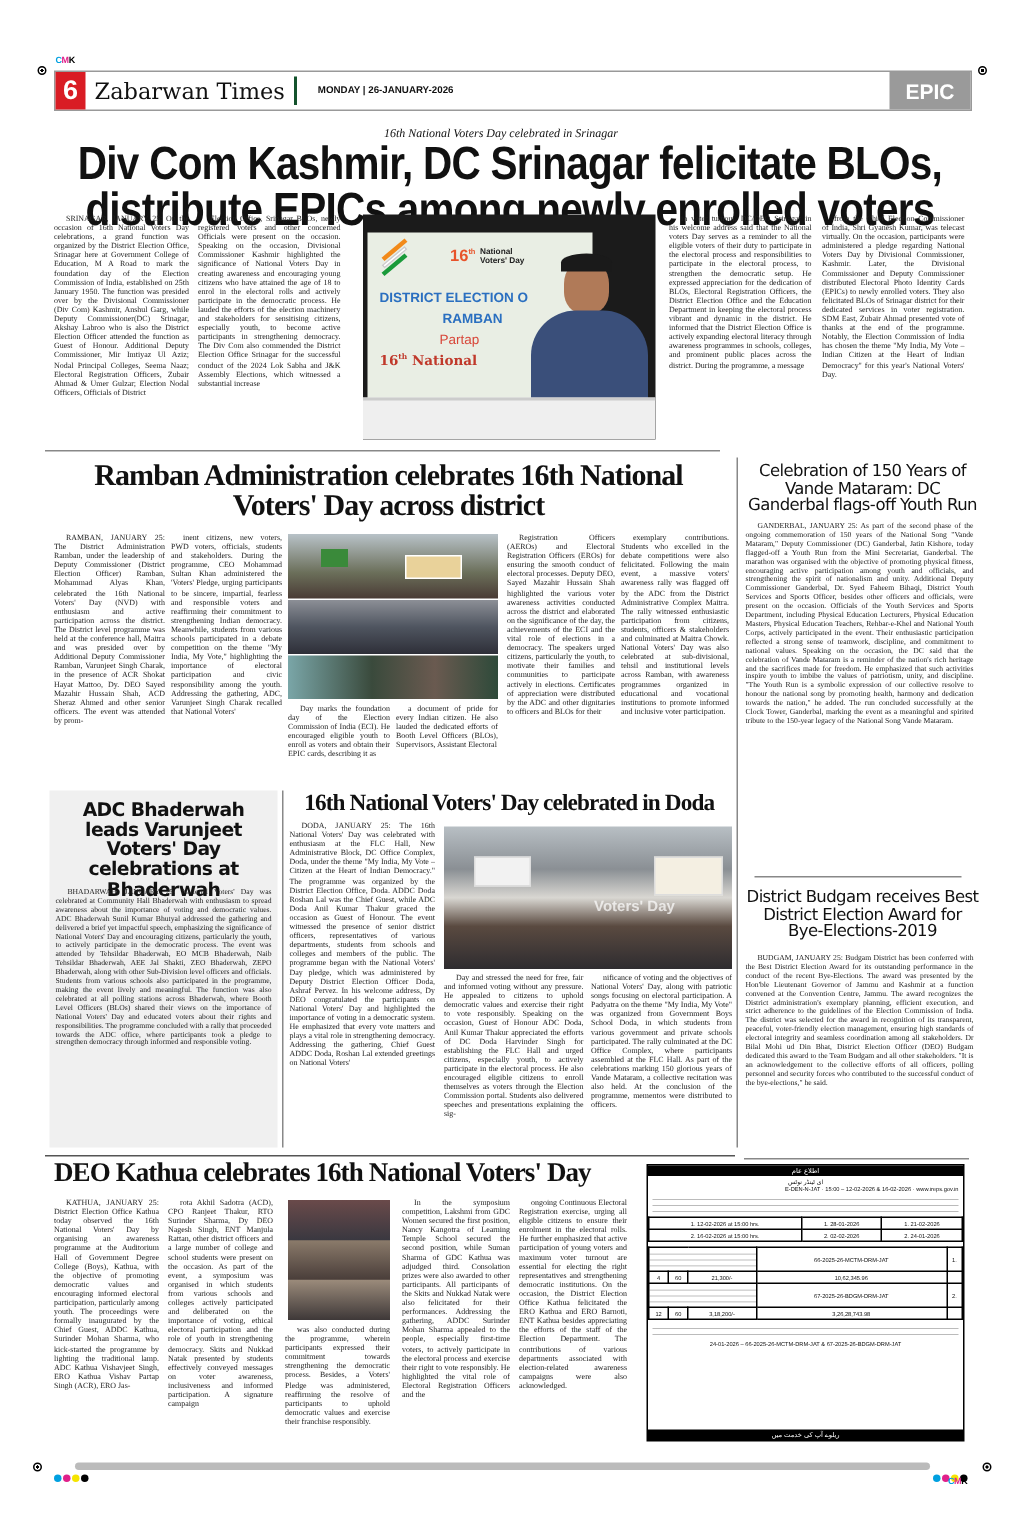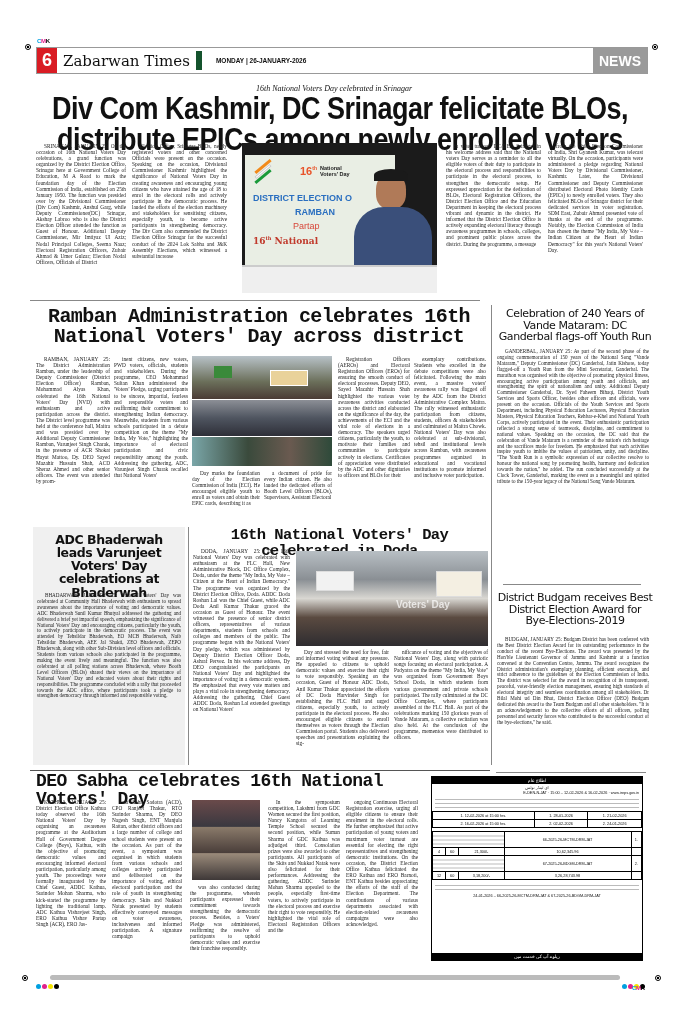--- a/index.html
+++ b/index.html
@@ -3,26 +3,26 @@
 <meta charset="utf-8">
 <style>
 *{box-sizing:border-box;margin:0;padding:0}
 body{width:680px;height:1016px;background:#fff;position:relative;overflow:hidden;font-family:"Liberation Serif",serif;color:#111}
 .abs{position:absolute}
 .reg{position:absolute;width:6px;height:6px;border:1px solid #000;border-radius:50%;background:radial-gradient(#000 35%,#fff 40%)}
 .cmyk{font-family:"Liberation Sans",sans-serif;font-size:6px;font-weight:bold;letter-spacing:-0.3px}
 .cmyk .c{color:#00a0e0}.cmyk .m{color:#e0208a}.cmyk .k{color:#000}
 #masthead{left:36px;top:47px;width:612px;height:27px;border:1px solid #999;display:flex;align-items:stretch}
 #pagenum{width:20px;background:#d91c24;color:#fff;font-family:"Liberation Sans",sans-serif;font-weight:bold;font-size:18px;display:flex;align-items:center;justify-content:center}
-#paper-name{font-family:"DejaVu Serif",serif;font-size:15px;padding:0 6px;display:flex;align-items:center;border-right:6px solid #14532d;margin:3px 0}
+#paper-name{font-family:"DejaVu Serif",serif;font-size:15px;padding:0 6px;display:flex;align-items:center;border-right:2px solid #14532d;margin:3px 0}
 #dateline{font-family:"Liberation Sans",sans-serif;font-size:6.5px;font-weight:bold;display:flex;align-items:center;padding-left:14px;flex:1}
 #section-tag{width:54px;background:#9a9a9a;color:#fff;font-family:"Liberation Sans",sans-serif;font-weight:bold;font-size:14px;display:flex;align-items:center;justify-content:center}
 .kicker{font-style:italic;font-size:8px;text-align:center}
 .hed-black{font-family:"Liberation Sans",sans-serif;font-weight:900;text-align:center;letter-spacing:-0.5px;transform:scaleY(1.15);line-height:1}
-.hed-serif{font-family:Liberation Mono, monospace;font-weight:bold;text-align:center;letter-spacing:-0.6px;line-height:1.02}
+.hed-serif{font-family:Liberation Serif, serif;font-weight:bold;text-align:center;letter-spacing:-0.6px;line-height:1.02}
 .hed-sans{font-family:"DejaVu Sans",sans-serif;text-align:center;letter-spacing:-0.4px;line-height:1.05}
 .col{font-size:5.3px;line-height:6.1px;text-align:justify;color:#222}
 .col p{text-indent:8px}
 .rule{position:absolute;height:1px;background:#888}
 .vrule{position:absolute;width:1px;background:#888}
 .photo{position:absolute;overflow:hidden}
 .ad{position:absolute;border:1px solid #000;background:#fff;font-family:"Liberation Sans",sans-serif;font-size:4px}
 .ad .bar{background:#000;color:#fff;text-align:center;font-size:4.5px;height:7px;line-height:7px}
 .ad table{width:100%;border-collapse:collapse}
 .ad td{border:0.5px solid #000;text-align:center;height:8px;font-size:3.8px}
@@ -33,21 +33,21 @@
 <body>
 
 <span class="reg" style="left:25px;top:44px"></span>
 <span class="reg" style="left:652px;top:44px"></span>
 <div class="abs cmyk" style="left:37px;top:38px"><span class="c">C</span><span class="m">M</span><span class="k">K</span></div>
 
 <div id="masthead" class="abs">
   <div id="pagenum">6</div>
   <div id="paper-name">Zabarwan Times</div>
   <div id="dateline">MONDAY | 26-JANUARY-2026</div>
-  <div id="section-tag">NEWS</div>
+  <div id="section-tag">EPIC</div>
 </div>
 
 <div class="abs kicker" style="left:0;top:84px;width:668px">16th National Voters Day celebrated in Srinagar</div>
 <div class="abs hed-black" style="left:30px;top:98px;width:620px;font-size:27px">Div Com Kashmir, DC Srinagar felicitate BLOs, distribute EPICs among newly enrolled voters</div>
 
 <div class="abs col" style="left:36px;top:143px;width:90px">
     <p>SRINAGAR, JANUARY 25: On the occasion of 16th National Voters Day celebrations, a grand function was organized by the District Election Office, Srinagar here at Government College of Education, M A Road to mark the foundation day of the Election Commission of India, established on 25th January 1950. The function was presided over by the Divisional Commissioner (Div Com) Kashmir, Anshul Garg, while Deputy Commissioner(DC) Srinagar, Akshay Labroo who is also the District Election Officer attended the function as Guest of Honour. Additional Deputy Commissioner, Mir Imtiyaz Ul Aziz; Nodal Principal Colleges, Seema Naaz; Electoral Registration Officers, Zubair Ahmad &amp; Umer Gulzar; Election Nodal Officers, Officials of District</p>
   </div>
 <div class="abs col" style="left:132px;top:143px;width:95px">
     <p>Election Office, Srinagar BLOs, newly registered voters and other concerned Officials were present on the occasion. Speaking on the occasion, Divisional Commissioner Kashmir highlighted the significance of National Voters Day in creating awareness and encouraging young citizens who have attained the age of 18 to enrol in the electoral rolls and actively participate in the democratic process. He lauded the efforts of the election machinery and stakeholders for sensitising citizens, especially youth, to become active participants in strengthening democracy. The Div Com also commended the District Election Office Srinagar for the successful conduct of the 2024 Lok Sabha and J&amp;K Assembly Elections, which witnessed a substantial increase</p>
@@ -105,21 +105,21 @@
   </div>
 <div class="abs col" style="left:338px;top:356px;width:72px">
     <p>Registration Officers (AEROs) and Electoral Registration Officers (EROs) for ensuring the smooth conduct of electoral processes. Deputy DEO, Sayed Mazahir Hussain Shah highlighted the various voter awareness activities conducted across the district and elaborated on the significance of the day, the achievements of the ECI and the vital role of elections in a democracy. The speakers urged citizens, particularly the youth, to motivate their families and communities to participate actively in elections. Certificates of appreciation were distributed by the ADC and other dignitaries to officers and BLOs for their</p>
   </div>
 <div class="abs col" style="left:414px;top:356px;width:72px">
     <p>exemplary contributions. Students who excelled in the debate competitions were also felicitated. Following the main event, a massive voters' awareness rally was flagged off by the ADC from the District Administrative Complex Maitra. The rally witnessed enthusiastic participation from citizens, students, officers &amp; stakeholders and culminated at Maitra Chowk. National Voters' Day was also celebrated at sub-divisional, tehsil and institutional levels across Ramban, with awareness programmes organized in educational and vocational institutions to promote informed and inclusive voter participation.</p>
   </div>
 
 <div class="vrule" style="left:491px;top:305px;height:460px"></div>
 
-<div class="abs hed-sans" style="left:496px;top:308px;width:158px;font-size:11px">Celebration of 240 Years of Vande Mataram: DC Ganderbal flags-off Youth Run</div>
+<div class="abs hed-sans" style="left:496px;top:308px;width:158px;font-size:11px">Celebration of 150 Years of Vande Mataram: DC Ganderbal flags-off Youth Run</div>
 <div class="abs col" style="left:497px;top:349px;width:152px;font-size:5.1px;line-height:5.9px">
     <p>GANDERBAL, JANUARY 25: As part of the second phase of the ongoing commemoration of 150 years of the National Song "Vande Mataram," Deputy Commissioner (DC) Ganderbal, Jatin Kishore, today flagged-off a Youth Run from the Mini Secretariat, Ganderbal. The marathon was organised with the objective of promoting physical fitness, encouraging active participation among youth and officials, and strengthening the spirit of nationalism and unity. Additional Deputy Commissioner Ganderbal, Dr. Syed Faheem Bihaqi, District Youth Services and Sports Officer, besides other officers and officials, were present on the occasion. Officials of the Youth Services and Sports Department, including Physical Education Lecturers, Physical Education Masters, Physical Education Teachers, Rehbar-e-Khel and National Youth Corps, actively participated in the event. Their enthusiastic participation reflected a strong sense of teamwork, discipline, and commitment to national values. Speaking on the occasion, the DC said that the celebration of Vande Mataram is a reminder of the nation's rich heritage and the sacrifices made for freedom. He emphasized that such activities inspire youth to imbibe the values of patriotism, unity, and discipline. "The Youth Run is a symbolic expression of our collective resolve to honour the national song by promoting health, harmony and dedication towards the nation," he added. The run concluded successfully at the Clock Tower, Ganderbal, marking the event as a meaningful and spirited tribute to the 150-year legacy of the National Song Vande Mataram.</p>
   </div>
 
 <div class="rule" style="left:503px;top:584px;width:138px"></div>
 
 <div class="abs hed-sans" style="left:496px;top:592px;width:158px;font-size:11px">District Budgam receives Best District Election Award for Bye-Elections-2019</div>
 <div class="abs col" style="left:497px;top:637px;width:152px;font-size:5.1px;line-height:5.9px">
     <p>BUDGAM, JANUARY 25: Budgam District has been conferred with the Best District Election Award for its outstanding performance in the conduct of the recent Bye-Elections. The award was presented by the Hon'ble Lieutenant Governor of Jammu and Kashmir at a function convened at the Convention Centre, Jammu. The award recognizes the District administration's exemplary planning, efficient execution, and strict adherence to the guidelines of the Election Commission of India. The district was selected for the award in recognition of its transparent, peaceful, voter-friendly election management, ensuring high standards of electoral integrity and seamless coordination among all stakeholders. Dr Bilal Mohi ud Din Bhat, District Election Officer (DEO) Budgam dedicated this award to the Team Budgam and all other stakeholders. "It is an acknowledgement to the collective efforts of all officers, polling personnel and security forces who contributed to the successful conduct of the bye-elections," he said.</p>
   </div>
@@ -145,21 +145,21 @@
 </div>
 <div class="abs col" style="left:296px;top:649px;width:93px">
     <p>Day and stressed the need for free, fair and informed voting without any pressure. He appealed to citizens to uphold democratic values and exercise their right to vote responsibly. Speaking on the occasion, Guest of Honour ADC Doda, Anil Kumar Thakur appreciated the efforts of DC Doda Harvinder Singh for establishing the FLC Hall and urged citizens, especially youth, to actively participate in the electoral process. He also encouraged eligible citizens to enroll themselves as voters through the Election Commission portal. Students also delivered speeches and presentations explaining the sig-</p>
   </div>
 <div class="abs col" style="left:394px;top:649px;width:94px">
     <p>nificance of voting and the objectives of National Voters' Day, along with patriotic songs focusing on electoral participation. A Padyatra on the theme "My India, My Vote" was organized from Government Boys School Doda, in which students from various government and private schools participated. The rally culminated at the DC Office Complex, where participants assembled at the FLC Hall. As part of the celebrations marking 150 glorious years of Vande Mataram, a collective recitation was also held. At the conclusion of the programme, mementos were distributed to officers.</p>
   </div>
 
 <div class="rule" style="left:30px;top:770px;width:460px;background:#555"></div>
 
-<div class="abs hed-serif" style="left:36px;top:772px;width:400px;font-size:18px;text-align:left">DEO Sabha celebrates 16th National Voters' Day</div>
+<div class="abs hed-serif" style="left:36px;top:772px;width:400px;font-size:18px;text-align:left">DEO Kathua celebrates 16th National Voters' Day</div>
 <div class="abs col" style="left:36px;top:799px;width:70px">
     <p>KATHUA, JANUARY 25: District Election Office Kathua today observed the 16th National Voters' Day by organising an awareness programme at the Auditorium Hall of Government Degree College (Boys), Kathua, with the objective of promoting democratic values and encouraging informed electoral participation, particularly among youth. The proceedings were formally inaugurated by the Chief Guest, ADDC Kathua, Surinder Mohan Sharma, who kick-started the programme by lighting the traditional lamp. ADC Kathua Vishavjeet Singh, ERO Kathua Vishav Partap Singh (ACR), ERO Jas-</p>
   </div>
 <div class="abs col" style="left:112px;top:799px;width:70px">
     <p>rota Akhil Sadotra (ACD), CPO Ranjeet Thakur, RTO Surinder Sharma, Dy DEO Nagesh Singh, ENT Manjula Rattan, other district officers and a large number of college and school students were present on the occasion. As part of the event, a symposium was organised in which students from various schools and colleges actively participated and deliberated on the importance of voting, ethical electoral participation and the role of youth in strengthening democracy. Skits and Nukkad Natak presented by students effectively conveyed messages on voter awareness, inclusiveness and informed participation. A signature campaign</p>
   </div>
 <div class="photo" style="left:192px;top:800px;width:68px;height:80px;background:linear-gradient(180deg,#6a4a4a,#3a3840 33%,#8a7a6a 34%,#4a3e3a 66%,#9a8a7a 67%,#3e3838)"></div>
 <div class="abs col" style="left:190px;top:884px;width:70px">
     <p>was also conducted during the programme, wherein participants expressed their commitment towards strengthening the democratic process. Besides, a Voters' Pledge was administered, reaffirming the resolve of participants to uphold democratic values and exercise their franchise responsibly.</p>
   </div>

